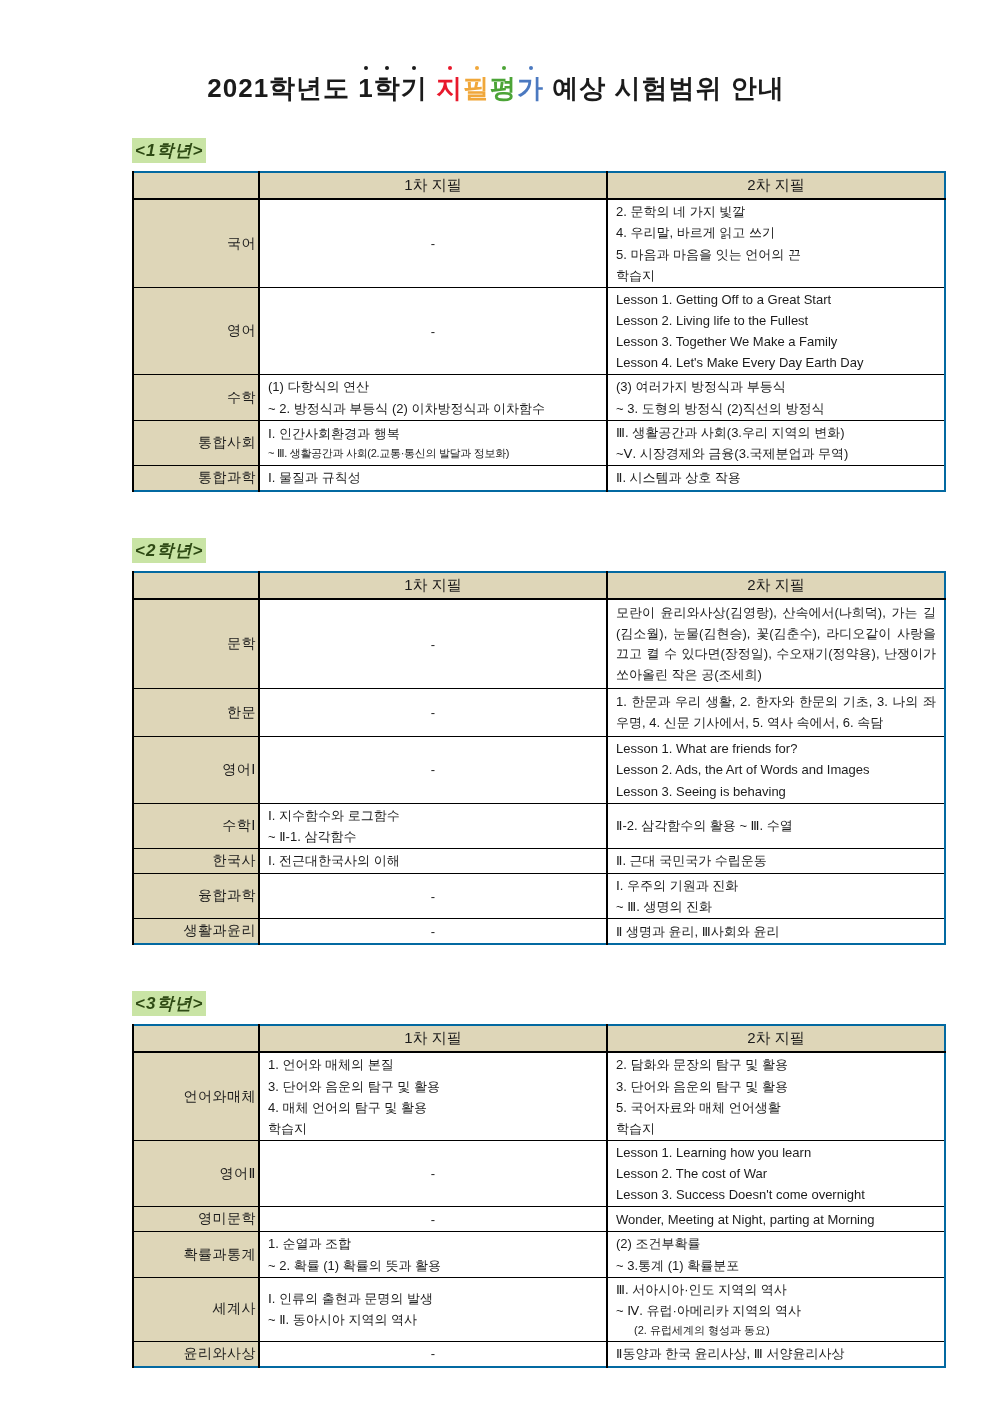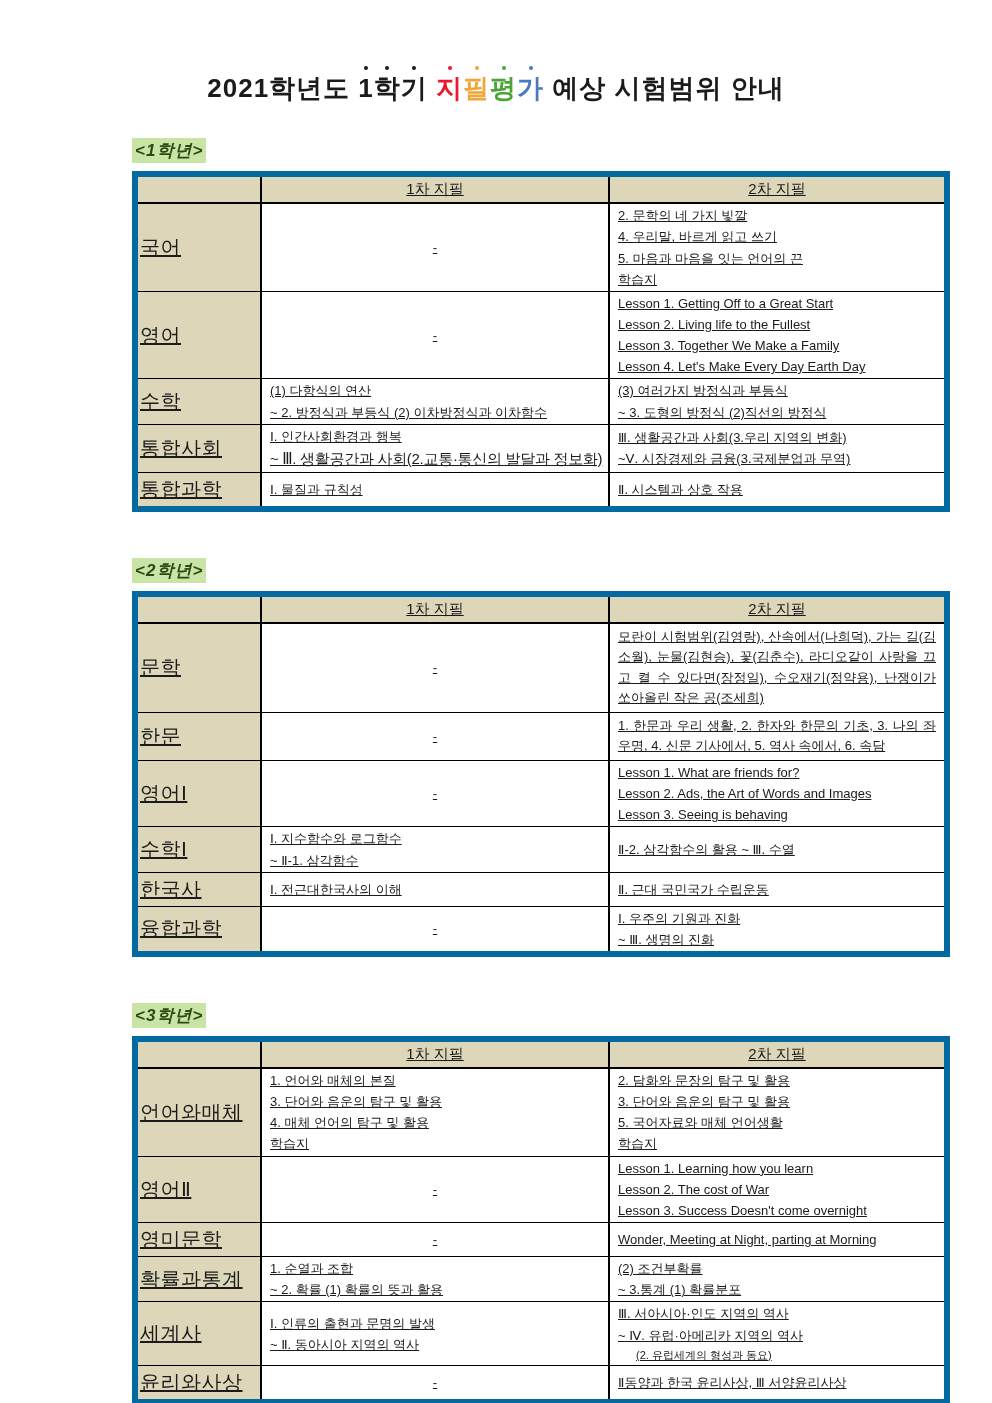--- a/index.html
+++ b/index.html
@@ -35,43 +35,42 @@
   .section:first-of-type{margin-top:34px;}
   .section-heading{
     display:inline-block;font-size:17px;font-style:italic;font-weight:bold;
     color:#2e4a14;background:var(--heading-highlight,#c9e4a5);
     padding:1px 3px;margin:0 0 8px 0;letter-spacing:1px;
   }
 
   
   table.scope{
     border-collapse:collapse;width:812px;table-layout:fixed;
-    border:6px solid #0369a1;
-    text-decoration:underline;
+    border:2px solid #0369a1;
   }
   col.c-subject{width:126px;}
   col.c-first{width:348px;}
   col.c-second{width:338px;}
   table.scope th,table.scope td{
     border:1px solid #000;border-left-width:2px;
   }
   table.scope thead th{
     background:var(--beige,#ded6b8);font-size:15px;font-weight:normal;
     padding:3px 0;text-align:center;border-bottom-width:2px;
   }
   td.subject{
-    background:var(--beige,#ded6b8);font-size:20px;text-align:left;
+    background:var(--beige,#ded6b8);font-size:14px;text-align:right;
     vertical-align:middle;padding:3px 2px;letter-spacing:0.5px;
   }
   td.cell{
     font-size:13px;padding:1px 8px;vertical-align:middle;background:#fff;border-radius:9px;
   }
   td.cell.center{text-align:center;}
   .line{padding:2px 0;line-height:1.32;}
-  .line.fit{font-size:15px;letter-spacing:-0.3px;white-space:nowrap;}
+  .line.fit{font-size:11px;letter-spacing:-0.3px;white-space:nowrap;}
   .line.small{font-size:11px;padding-left:18px;}
   td.cell.justify .line{text-align:justify;line-height:1.58;}
 </style>
 </head>
 <body>
 
 <div class="page">
   <h1 class="title" id="title"><span class="seg" style="color: rgb(27, 27, 27);">2021학년도 </span><span class="dotted" style="color: rgb(27, 27, 27);">1</span><span class="dotted" style="color: rgb(27, 27, 27);">학</span><span class="dotted" style="color: rgb(27, 27, 27);">기</span><span class="seg" style="color: rgb(27, 27, 27);"> </span><span class="dotted" style="color: rgb(232, 25, 44);">지</span><span class="dotted" style="color: rgb(240, 167, 58);">필</span><span class="dotted" style="color: rgb(76, 164, 55);">평</span><span class="dotted" style="color: rgb(75, 121, 192);">가</span><span class="seg" style="color: rgb(27, 27, 27);"> 예상 시험범위 안내</span></h1>
   <div id="sections">
       <div class="section"><div class="section-heading">&lt;1학년&gt;</div><br><table class="scope">
@@ -158,21 +157,21 @@
               <th>2차 지필</th>
             </tr>
           </thead>
           <tbody>
             <tr>
               <td class="subject">문학</td>
               <td class="cell center">
                 <div class="line">-</div>
               </td>
               <td class="cell justify">
-                <div class="line">모란이 시험범위(김영랑), 산속에서(나희덕), 가는 길(김소월), 눈물(김현승), 꽃(김춘수), 라디오같이 사랑을 끄고 켤 수 있다면(장정일), 수오재기(정약용), 난쟁이가 쏘아올린 작은 공(조세희)</div>
+                <div class="line">모란이 윤리와사상(김영랑), 산속에서(나희덕), 가는 길(김소월), 눈물(김현승), 꽃(김춘수), 라디오같이 사랑을 끄고 켤 수 있다면(장정일), 수오재기(정약용), 난쟁이가 쏘아올린 작은 공(조세희)</div>
               </td>
             </tr>
             <tr>
               <td class="subject">한문</td>
               <td class="cell center">
                 <div class="line">-</div>
               </td>
               <td class="cell justify">
                 <div class="line">1. 한문과 우리 생활, 2. 한자와 한문의 기초, 3. 나의 좌우명, 4. 신문 기사에서, 5. 역사 속에서, 6. 속담</div>
               </td>
@@ -208,20 +207,29 @@
               </td>
             </tr>
             <tr>
               <td class="subject">융합과학</td>
               <td class="cell center">
                 <div class="line">-</div>
               </td>
               <td class="cell">
                 <div class="line">Ⅰ. 우주의 기원과 진화</div>
                 <div class="line">~ Ⅲ. 생명의 진화</div>
+              </td>
+            </tr>
+            <tr>
+              <td class="subject">생활과윤리</td>
+              <td class="cell center">
+                <div class="line">-</div>
+              </td>
+              <td class="cell">
+                <div class="line">Ⅱ 생명과 윤리, Ⅲ사회와 윤리</div>
               </td>
             </tr>
           </tbody>
         </table></div>
       <div class="section"><div class="section-heading">&lt;3학년&gt;</div><br><table class="scope">
           <colgroup>
             <col class="c-subject">
             <col class="c-first">
             <col class="c-second">
           </colgroup>

